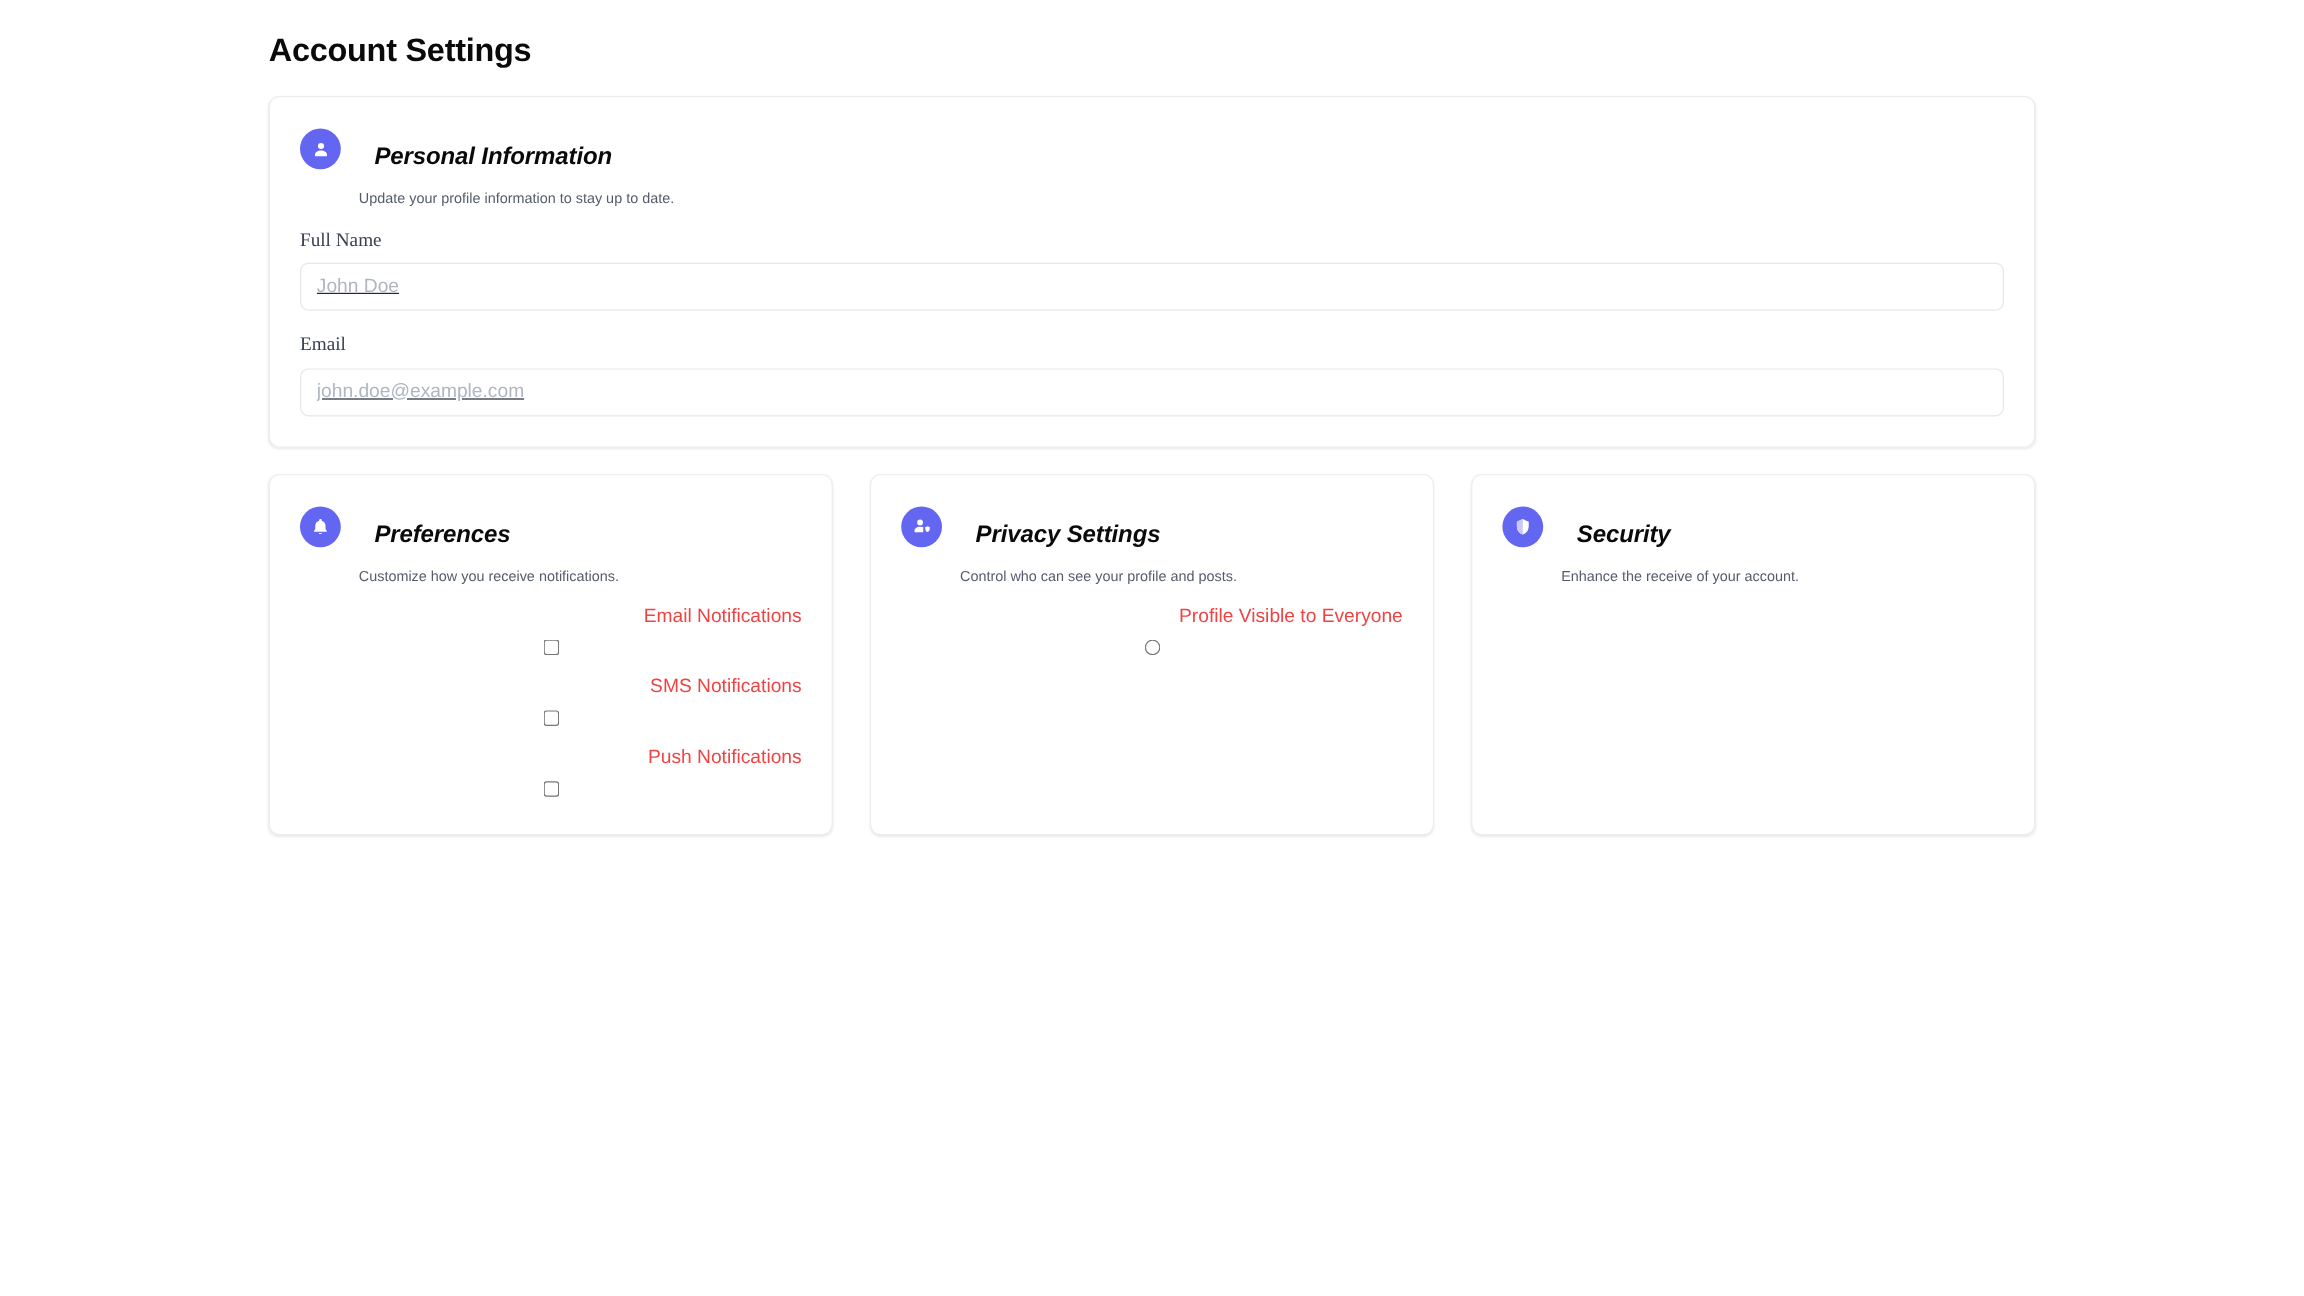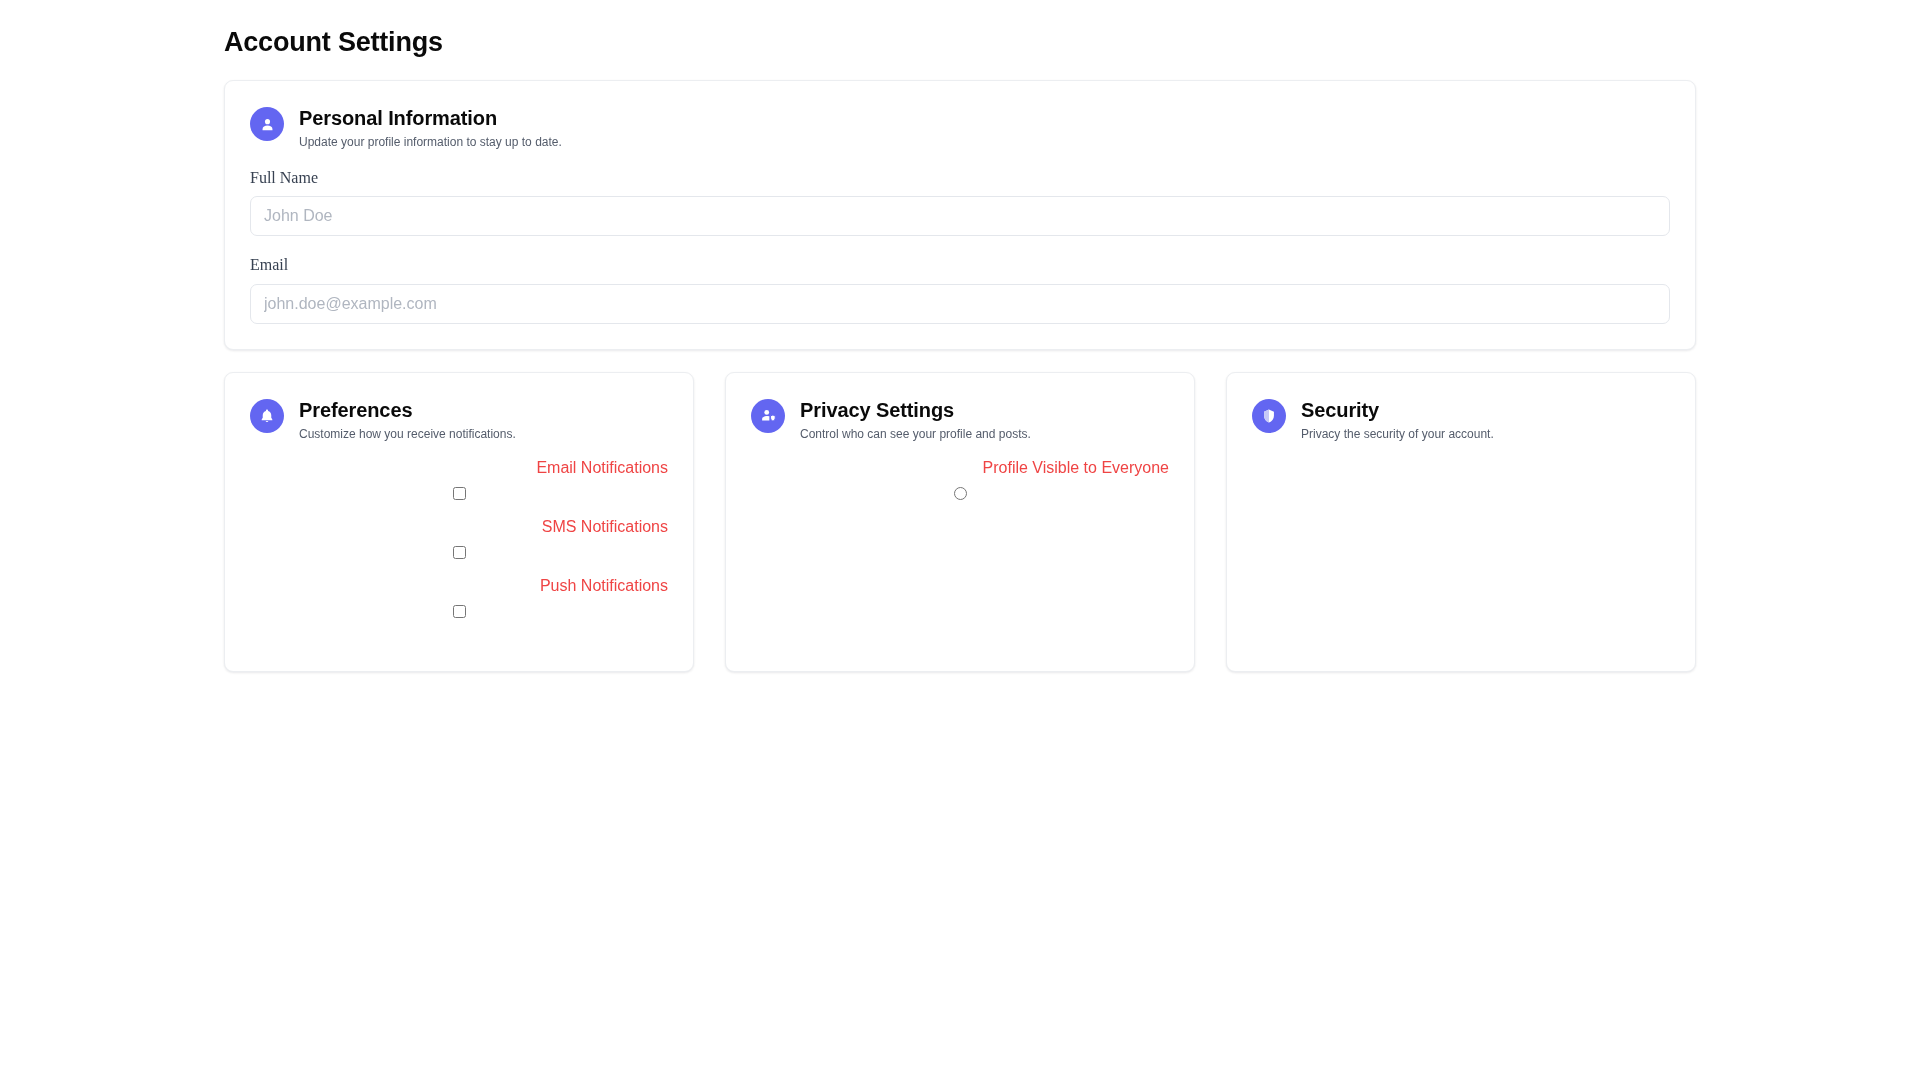--- a/index.html
+++ b/index.html
@@ -62,22 +62,23 @@
   }
   .card-icon svg { display: block; }
 
   .card-heading-text { padding-top: 0px; }
 
   .card-title {
     font-size: 20px;
     font-weight: bold;
     color: #0a0a0a;
     line-height: 1.25;
-    margin: 0;
+    margin: 13px;
     letter-spacing: -0.1px;
+    font-style: italic;
   }
 
   .card-subtitle {
     font-size: 12px;
     color: #545c6b;
     line-height: 1.4;
     margin: 3px 0 0 0;
   }
 
   
@@ -96,20 +97,21 @@
     width: 100%;
     height: 40px;
     border: 1px solid #e4e7ec;
     border-radius: 7px;
     background: #ffffff;
     padding: 0 13px;
     font-size: 16px;
     font-family: "Liberation Sans", sans-serif;
     color: #1f2937;
     outline: none;
+    text-decoration: underline;
   }
   .text-input::placeholder { color: #b0b6c0; }
 
   .field + .field { margin-top: 19px; }
 
   
   .cards-row {
     display: flex;
     gap: 31px;
     margin-top: 22px;
@@ -247,21 +249,21 @@
       <section class="card">
         <div class="card-head">
           <span class="card-icon">
             <svg width="16" height="16" viewBox="0 0 24 24" fill="#ffffff" aria-hidden="true">
               <path d="M12 2.4L4.6 5.6v6.1c0 4.6 3.1 8.9 7.4 10 4.3-1.1 7.4-5.4 7.4-10V5.6z"></path>
               <path d="M12 2.4v19.3c-4.3-1.1-7.4-5.4-7.4-10V5.6z" fill="#c7c9f7"></path>
             </svg>
           </span>
           <div class="card-heading-text">
             <h2 class="card-title">Security</h2>
-            <p class="card-subtitle">Privacy the security of your account.</p>
+            <p class="card-subtitle">Enhance the receive of your account.</p>
           </div>
         </div>
         <div class="card-body-empty"></div>
       </section>
 
     </div>
   </div>
 </div>
 
 </body></html>

